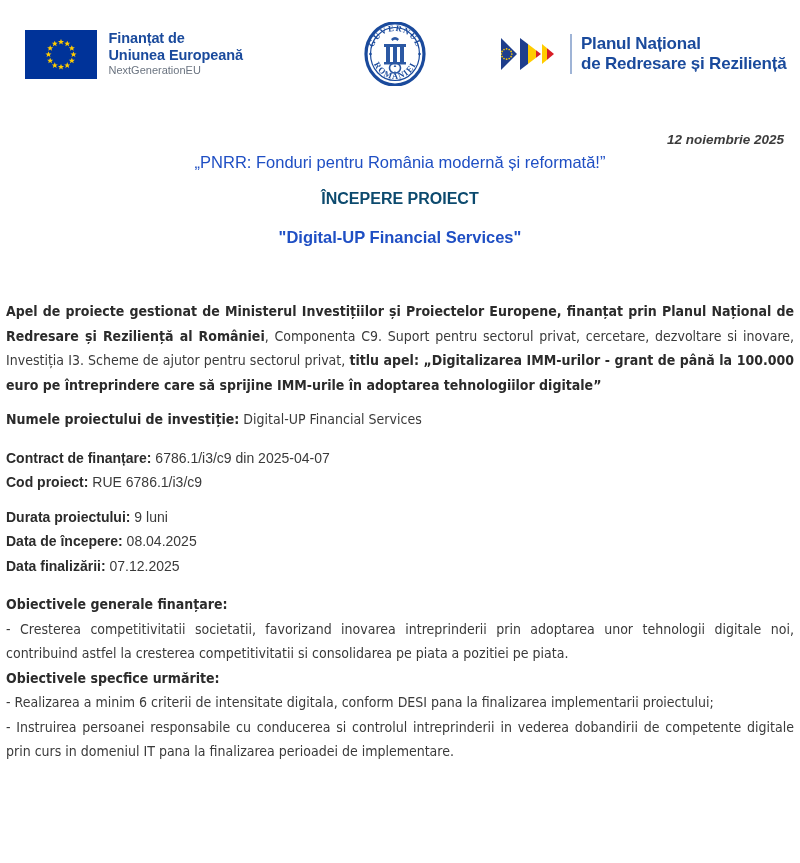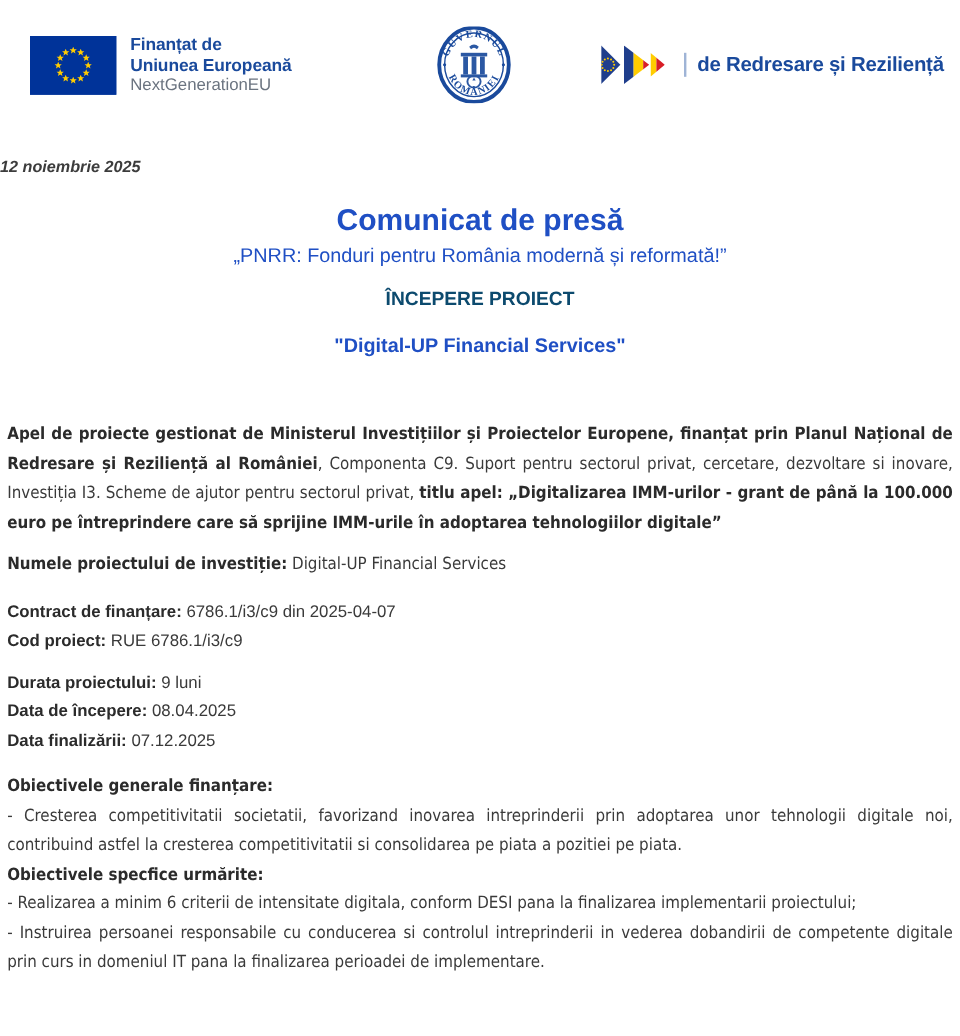--- a/index.html
+++ b/index.html
@@ -39,21 +39,21 @@
   .eu-line1, .eu-line2 {
     color: #1A4A9C;
     font-weight: bold;
     font-size: 14.5px;
     line-height: 16.5px;
     letter-spacing: -0.1px;
     white-space: nowrap;
   }
   .eu-sub {
     color: #6b7480;
-    font-size: 14px;
+    font-size: 11px;
     line-height: 15px;
     margin-top: 0;
     white-space: nowrap;
   }
 
   
   .gov-logo { margin-left: 108px; }
   .gov-seal { width: 66px; height: 64px; display: block; }
 
   
@@ -68,20 +68,21 @@
     color: #1A4A9C;
     font-weight: bold;
     font-size: 17px;
     line-height: 20px;
     letter-spacing: -0.2px;
     white-space: nowrap;
   }
 
   
   .date-row {
+    text-align: right;
     padding-right: 16px;
     margin-top: 22px;
   }
   .date-text {
     font-style: italic;
     font-weight: bold;
     font-size: 13.5px;
     color: #3c3c3c;
   }
 
@@ -256,31 +257,31 @@
         <rect x="19" y="0" width="8" height="34" fill="#1F3E8C"></rect>
         <rect x="27" y="0" width="8" height="34" fill="#FFCC00"></rect>
         <rect x="35" y="0" width="8" height="34" fill="#D81E26"></rect>
       </g>
       <g clip-path="url(#chev3)">
         <rect x="41" y="0" width="5" height="34" fill="#FFCC00"></rect>
         <rect x="46" y="0" width="9" height="34" fill="#D81E26"></rect>
       </g>
     </svg>
     <div class="pnrr-text">
+      <div class="pnrr-line">Planul Național</div>
       <div class="pnrr-line">de Redresare și Reziliență</div>
     </div>
   </div>
 </div>
 
 <div class="date-row">
   <span class="date-text">12 noiembrie 2025</span>
 </div>
 
 <div class="titles">
-  <div class="title-main">Comunicat de presă</div>
   <div class="title-sub">„PNRR: Fonduri pentru România modernă și reformată!”</div>
   <div class="title-kicker">ÎNCEPERE PROIECT</div>
   <div class="title-project">"Digital-UP Financial Services"</div>
 </div>
 
 <div class="body-wrap">
 
 
   <div class="gap-14"></div>
 

